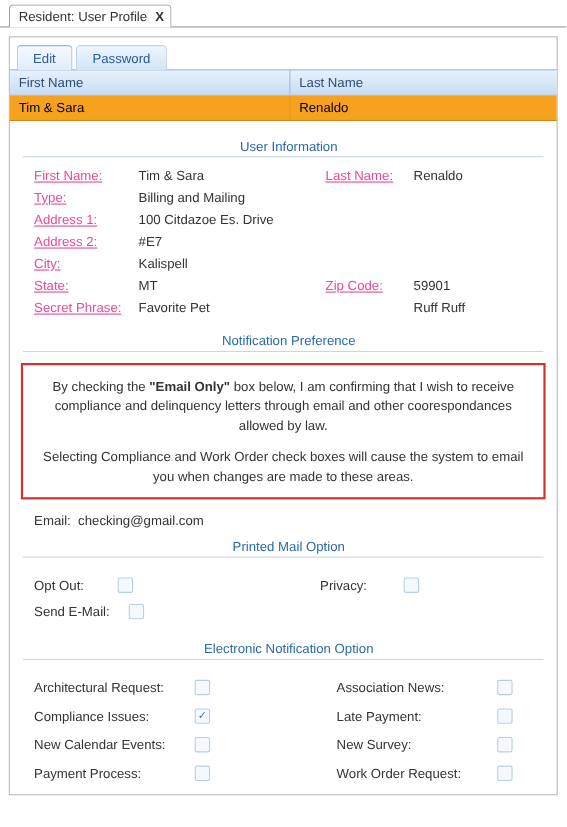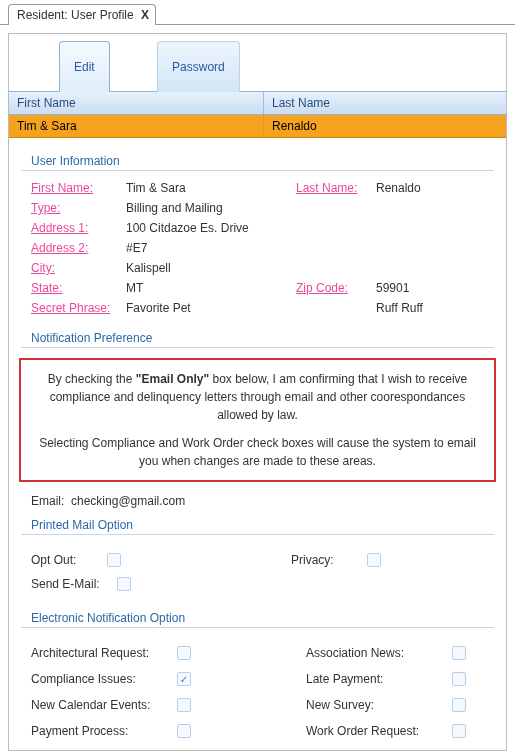--- a/index.html
+++ b/index.html
@@ -39,28 +39,27 @@
     padding: 0;
   }
   .inner-tabs {
     padding: 6px 6px 0 6px;
   }
   .inner-tab {
     display: inline-block;
     border: 1px solid #8ab5dc;
     border-bottom: none;
     border-radius: 4px 4px 0 0;
-    padding: 18px 14px;
+    padding: 4px 14px;
     background: linear-gradient(#f4f9ff, #e0edfb);
     color: #2a5a9a;
     cursor: pointer;
     position: relative;
     top: 1px;
     font-size: 12px;
-    margin-left: 44px;
   }
   .inner-tab.inactive {
     background: linear-gradient(#eef5fd, #d2e5f8);
     border-color: #bcd3ea;
   }
   .grid-head {
     display: flex;
     background: linear-gradient(#e8f1fc, #c9ddf3);
     border-top: 1px solid #8ab5dc;
     border-bottom: 1px solid #8ab5dc;
@@ -83,20 +82,21 @@
   .col.fn { flex: 0 0 255px; border-right: 1px solid #9dbde0; }
   .grid-row .col.fn { border-right: 1px solid #e09a2a; }
   .col.ln { flex: 1; }
   .section-title {
     color: #2a6aa8;
     border-bottom: 1px solid #c9d6e6;
     margin: 16px 12px 10px 12px;
     padding-bottom: 2px;
     text-indent: 10px;
     font-size: 12px;
+    text-align: center;
   }
   .info-grid {
     display: grid;
     grid-template-columns: 95px 170px 80px 120px;
     row-gap: 6px;
     padding: 0 10px 0 22px;
     font-size: 12px;
   }
   .info-grid .lbl { color: #ec4899; white-space: nowrap; text-decoration: underline; }
   .notice-box {

